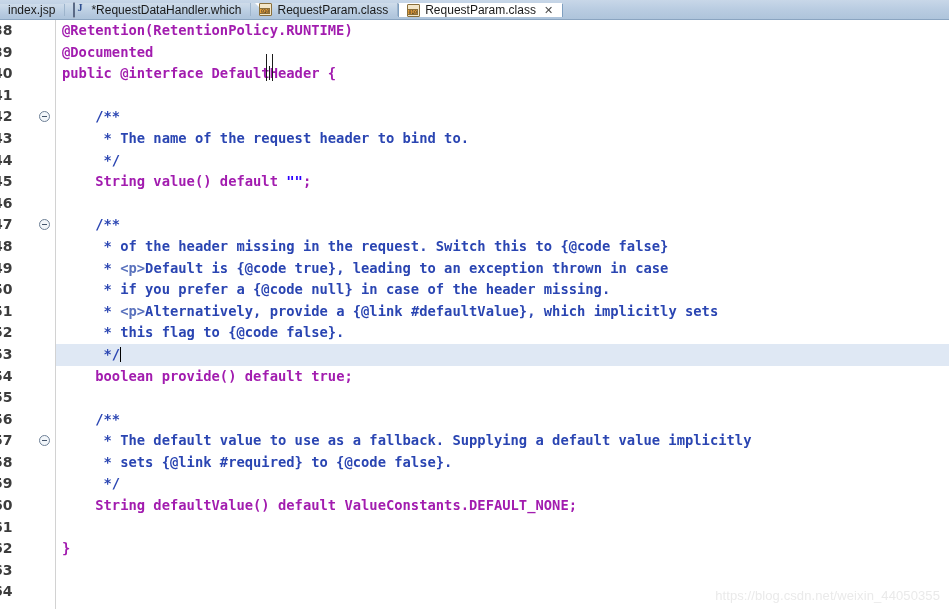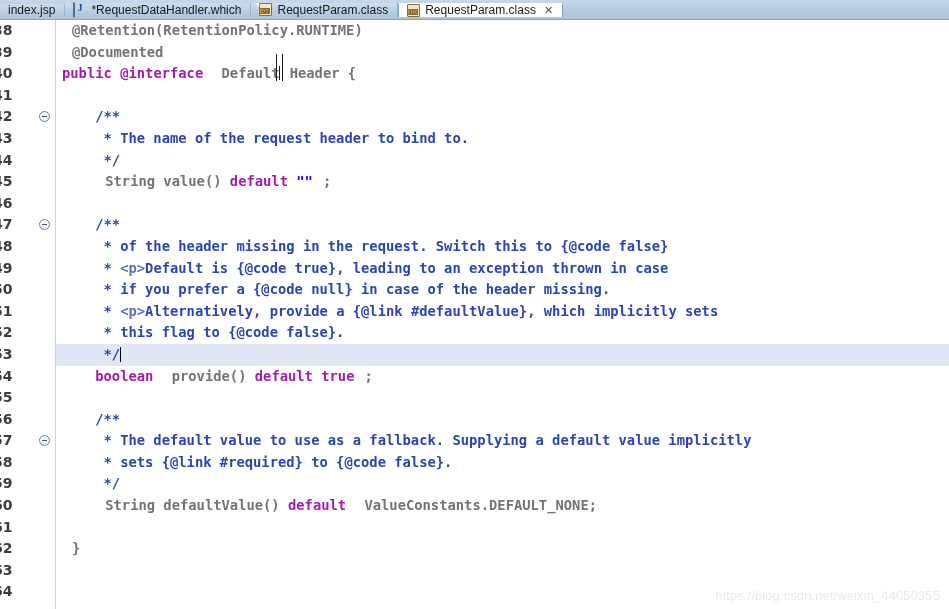--- a/index.html
+++ b/index.html
@@ -199,21 +199,21 @@
     margin-left: -56px;
     padding-left: 62px;
     width: 949px;
   }
 
   
   .kw   { color: #a21caf; }
   .doc  { color: #2a45b2; }
   .html { color: #5a72bd; }
   .str  { color: #2a00ff; }
-  .plain{ color: #737373; margin-left: 10px; }
+  .plain{ color: #a21caf; }
 
   .caret {
     display: inline-block;
     width: 1px;
     height: 15px;
     background: #000000;
     vertical-align: -3px;
     margin: 0 -1px 0 0;
   }
   .ibeam {

